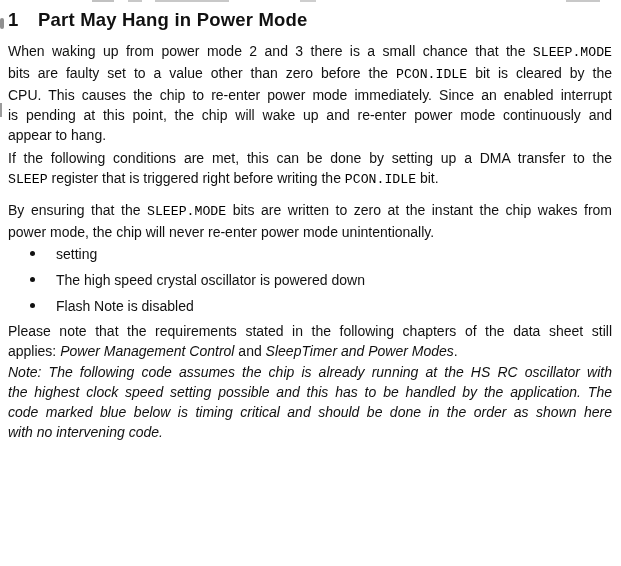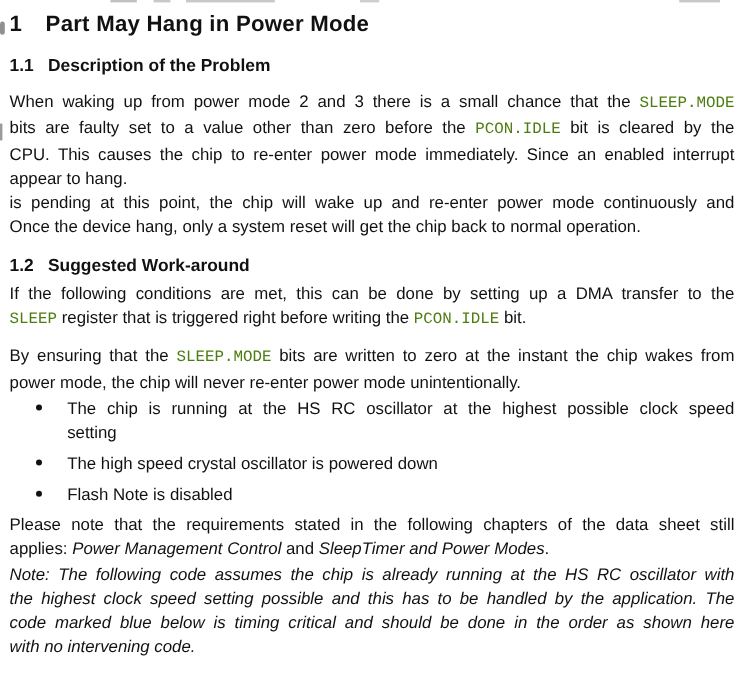--- a/index.html
+++ b/index.html
@@ -26,21 +26,21 @@
   .mt-p1 { margin-top:10px; }
   .mt-p2 { margin-top:0px; }
   .mt-p3 { margin-top:10px; }
   .mt-p4 { margin-top:3px; }
   .mt-p5 { margin-top:5px; }
   .mt-note { margin-top:1px; }
   .note { font-style:italic; }
   
   .line { text-align:justify; text-align-last:justify; text-justify:inter-word; }
   .line.last { text-align-last:left; }
-  .sg-c { font-family:"Liberation Mono","DejaVu Sans Mono",monospace; font-size:13.2px; color:#4d7c0f; }
+  .sg-c { font-family:"Liberation Mono","DejaVu Sans Mono",monospace; font-size:13.2px; color:#000000; }
   .sg-i { font-style:italic; }
   
   .blist { margin:2px 0 0 0; padding:0; list-style:none; }
   .blist li { position:relative; padding-left:48px; font-size:14px; line-height:20px; }
   .blist li + li { margin-top:6px; }
   .blist li .bullet {
     position:absolute; left:22px; top:7px;
     width:5px; height:5px; border-radius:50%;
     background:#111111;
   }
@@ -66,56 +66,45 @@
   <span class="art a5"></span>
   <span class="art a6"></span>
   <span class="art a7"></span>
 
   <div class="h1">
     <span class="num">1</span>
     <span class="title">Part May Hang in Power Mode</span>
   </div>
 
 
-  <div class="h2 mt-h2a">
-    <span class="num">1.1</span>
-    <span class="title">Description of the Problem</span>
-  </div>
 
   <div class="para mt-p1">
       <div class="line"><span class="sg-n">When waking up from power mode 2 and 3 there is a small chance that the </span><span class="sg-c">SLEEP.MODE</span></div>
       <div class="line"><span class="sg-n">bits are faulty set to a value other than zero before the </span><span class="sg-c">PCON.IDLE</span><span class="sg-n"> bit is cleared by the</span></div>
       <div class="line"><span class="sg-n">CPU. This causes the chip to re-enter power mode immediately. Since an enabled interrupt</span></div>
+      <div class="line"><span class="sg-n">is pending at this point, the chip will wake up and re-enter power mode continuously and</span></div>
       <div class="line last"><span class="sg-n">appear to hang.</span></div>
-      <div class="line"><span class="sg-n">is pending at this point, the chip will wake up and re-enter power mode continuously and</span></div>
     </div>
 
-  <div class="para mt-p2">
-      <div class="line last"><span class="sg-n">Once the device hang, only a system reset will get the chip back to normal operation.</span></div>
-    </div>
 
-  <div class="h2 mt-h2b">
-    <span class="num">1.2</span>
-    <span class="title">Suggested Work-around</span>
-  </div>
 
   <div class="para mt-p4">
       <div class="line"><span class="sg-n">If the following conditions are met, this can be done by setting up a DMA transfer to the</span></div>
       <div class="line last"><span class="sg-c">SLEEP</span><span class="sg-n"> register that is triggered right before writing the </span><span class="sg-c">PCON.IDLE</span><span class="sg-n"> bit.</span></div>
     </div>
 
   <div class="para mt-p3">
       <div class="line"><span class="sg-n">By ensuring that the </span><span class="sg-c">SLEEP.MODE</span><span class="sg-n"> bits are written to zero at the instant the chip wakes from</span></div>
       <div class="line last"><span class="sg-n">power mode, the chip will never re-enter power mode unintentionally.</span></div>
     </div>
 
   <ul class="blist">
     <li>
       <span class="bullet"></span>
-      <span class="li-body"><div class="line"><span class="sg-n">The chip is running at the HS RC oscillator at the highest possible clock speed</span></div><div class="line last"><span class="sg-n">setting</span></div></span>
+      <span class="li-body"><div class="line last"><span class="sg-n">setting</span></div></span>
     </li>
     <li>
       <span class="bullet"></span>
       <span class="li-body"><div class="line last"><span class="sg-n">The high speed crystal oscillator is powered down</span></div></span>
     </li>
     <li>
       <span class="bullet"></span>
       <span class="li-body"><div class="line last"><span class="sg-n">Flash Note is disabled</span></div></span>
     </li>
   </ul>

